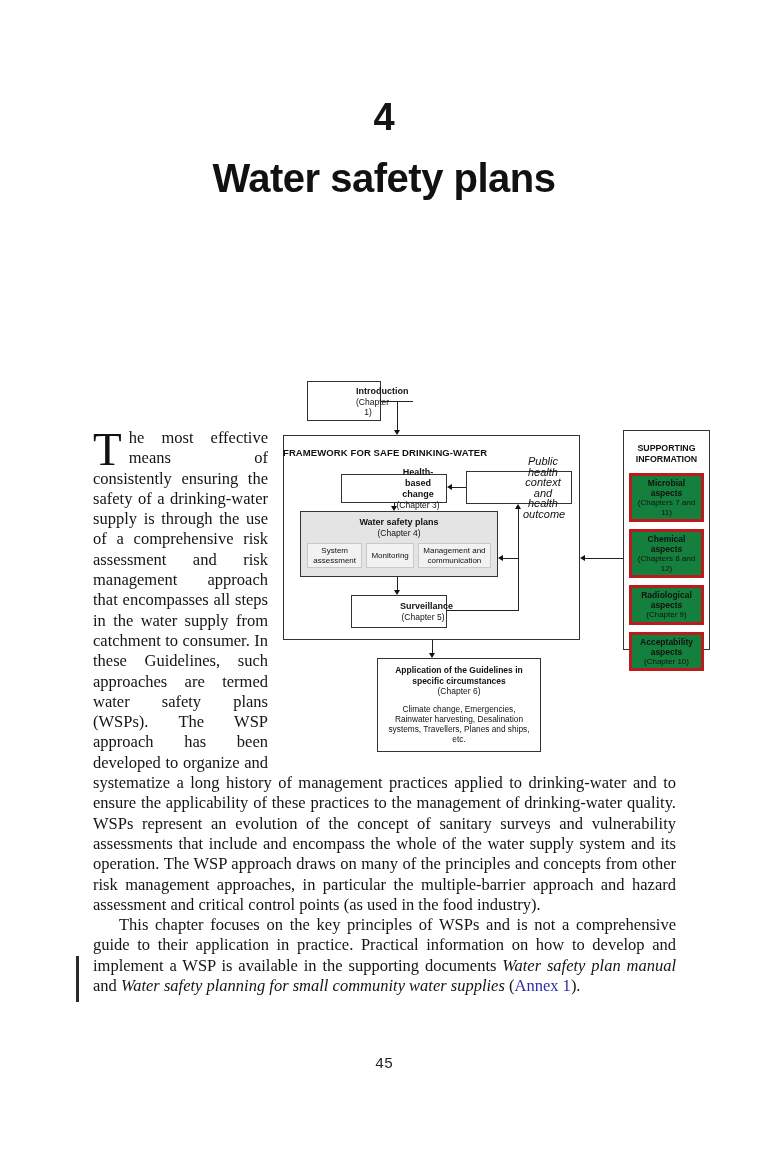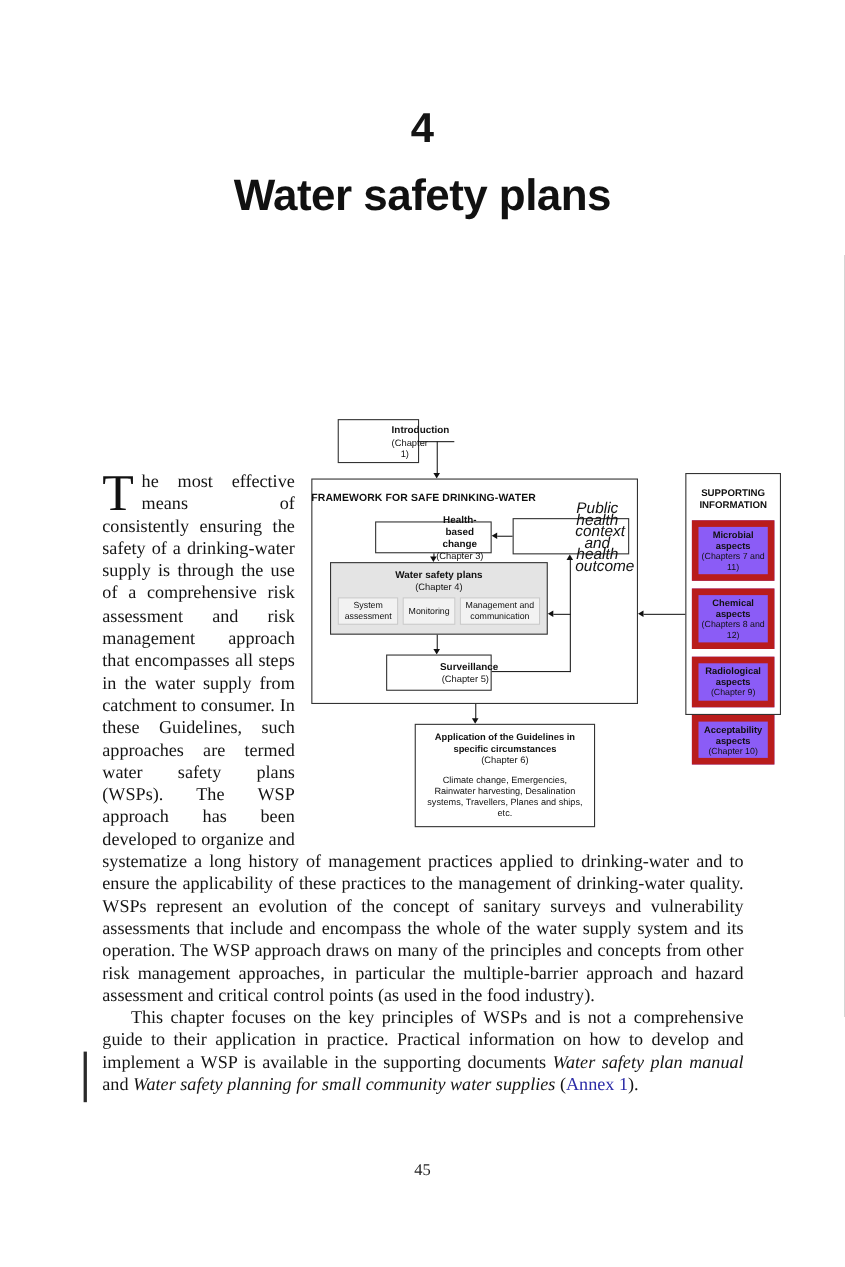--- a/index.html
+++ b/index.html
@@ -16,21 +16,21 @@
     font-family:"Liberation Serif",serif;font-size:16.5px;line-height:20.3px;
     text-align:justify;color:#141414;}
   .content p{margin:0;}
   .p1{padding-top:49px;}
   .dropcap{float:left;font-size:47px;line-height:38px;padding:2px 7px 0 0;font-family:"Liberation Serif",serif;color:#111;}
   .p2{text-indent:26px;}
   .it{font-style:italic;}
   .annex-link{color:#2b2ba6;text-decoration:none;cursor:pointer;}
   .changebar{position:absolute;left:76px;top:956px;width:3px;height:46px;background:#2a2a2a;}
   .pageno{position:absolute;top:1056px;left:0;width:768px;text-align:center;
-    font-family:Liberation Serif, serif;font-size:15px;color:#222;}
+    font-family:Liberation Mono, monospace;font-size:15px;color:#222;}
 
   
   .diagram{float:right;position:relative;width:427px;height:376px;
     margin-left:15px;margin-right:-34px;
     font-family:"Liberation Sans",sans-serif;color:#111;}
   .dbox{position:absolute;background:#fff;border:1px solid #333;box-sizing:border-box;
     display:flex;flex-direction:column;justify-content:center;text-align:center;padding-left:48px;}
   .dbox .t{font-weight:bold;font-size:9px;line-height:11px;}
   .dbox .s{font-size:8.5px;line-height:10px;}
   .frame{position:absolute;left:0;top:56px;width:297px;height:205px;border:1px solid #333;box-sizing:border-box;background:#fff;}
@@ -39,29 +39,29 @@
   .wsp{position:absolute;left:17px;top:132px;width:198px;height:66px;background:#e4e4e4;
     border:1px solid #333;box-sizing:border-box;text-align:center;}
   .wsp .t{font-weight:bold;font-size:9px;line-height:11px;margin-top:5px;}
   .wsp .s{font-size:8.5px;line-height:10px;}
   .wsp-row{display:flex;justify-content:center;align-items:stretch;gap:4px;margin-top:5px;padding:0 6px;}
   .wsp-item{background:#f2f2f2;border:1px solid #c9c9c9;font-size:8px;line-height:9.5px;
     display:flex;align-items:center;justify-content:center;padding:2px 1px;box-sizing:border-box;}
   .sup{position:absolute;left:340px;top:51px;width:87px;height:220px;border:1px solid #333;
     box-sizing:border-box;background:#fff;text-align:center;}
   .sup-head{font-weight:bold;font-size:8.8px;line-height:11px;margin:12px 2px 8px 2px;}
-  .sup-item{border:6px solid #b91c1c;margin:0 5px 7px 5px;padding:2px 0;background:#8b5cf6;}
+  .sup-item{border:3px solid #b91c1c;margin:0 5px 7px 5px;padding:2px 0;background:#15803d;}
   .sup-item .t{font-weight:bold;font-size:8.5px;line-height:10px;}
   .sup-item .s{font-size:8px;line-height:9.5px;}
   .app{position:absolute;left:67px;top:279px;width:164px;height:94px;border:1px solid #333;
     box-sizing:border-box;background:#fff;text-align:center;margin-left:27px;}
   .app .t{font-weight:bold;font-size:8.5px;line-height:10.5px;margin-top:6px;}
   .app .s{font-size:8.5px;line-height:10px;}
   .app .list{font-size:8.3px;line-height:10px;margin-top:8px;padding:0 8px;}
-  .phc{font-style:italic;font-size:14px;line-height:10.5px;}
+  .phc{font-style:italic;font-size:11px;line-height:10.5px;}
   .ln{position:absolute;background:#222;}
   .ah{position:absolute;width:0;height:0;border:solid transparent;}
   .ah.down{border-width:5px 3.5px 0 3.5px;border-top-color:#111;}
   .ah.up{border-width:0 3.5px 5px 3.5px;border-bottom-color:#111;}
   .ah.left{border-width:3.5px 5px 3.5px 0;border-right-color:#111;}
 </style>
 </head>
 <body>
 
 <div class="page">

